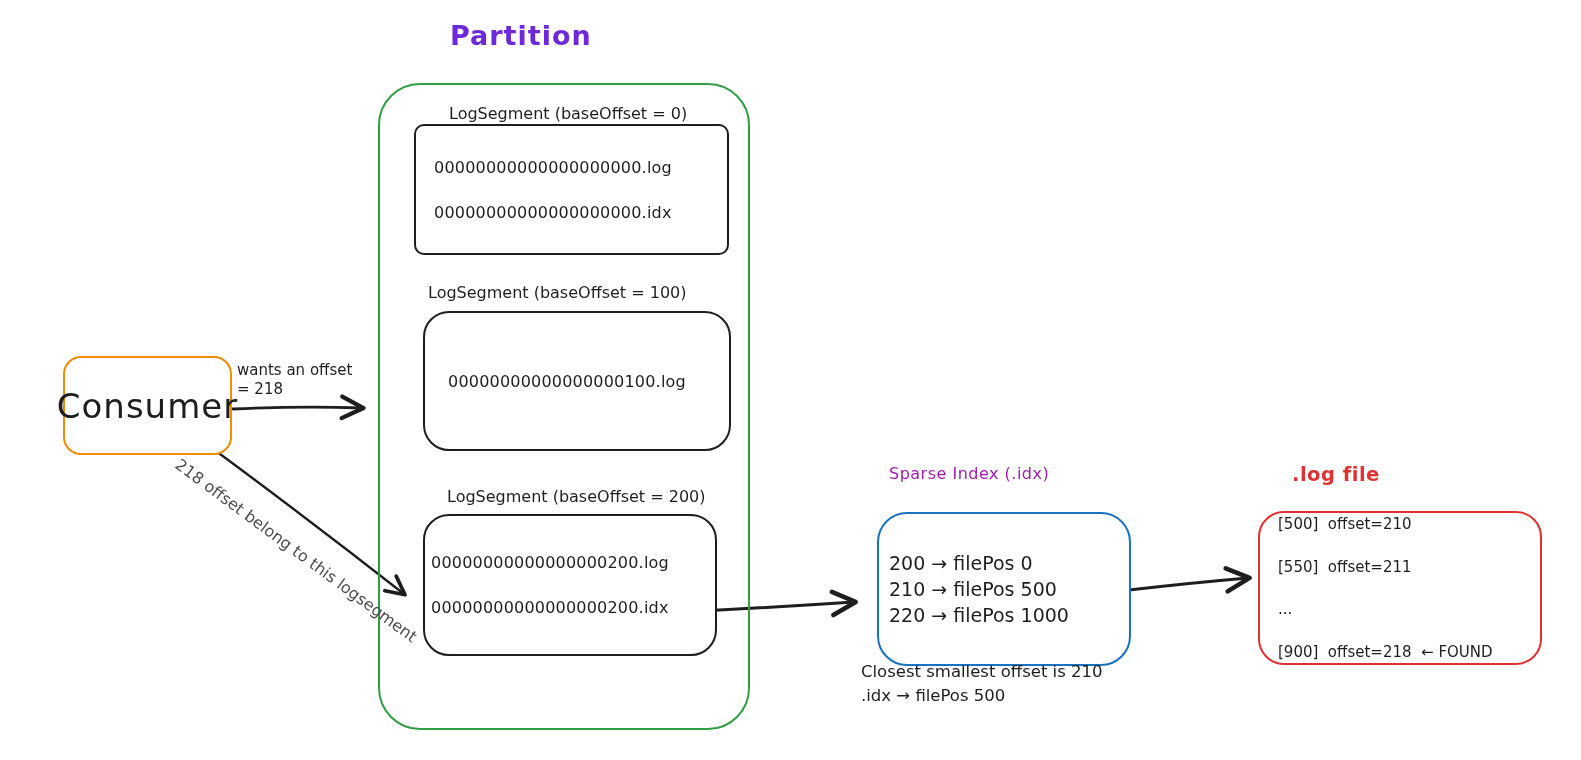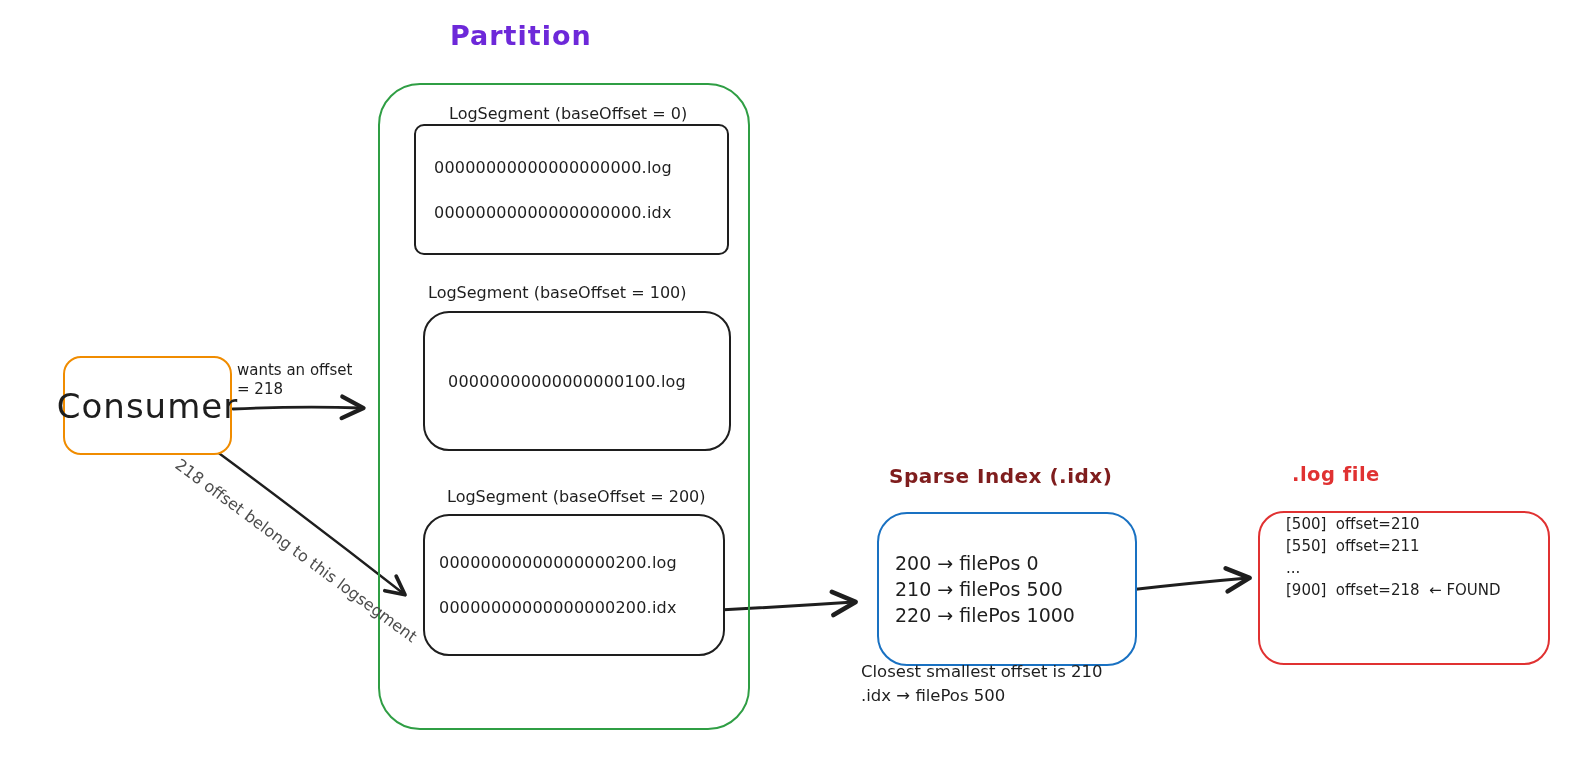--- a/index.html
+++ b/index.html
@@ -21,22 +21,22 @@
 
   
   .partition-title {
     left: 450px; top: 20px;
     font-size: 27px; font-weight: bold;
     color: #6d28d9;
     letter-spacing: 1px;
   }
   .sparse-title {
     left: 889px; top: 464px;
-    font-size: 20px; font-weight: 700;
-    color: #7f1d1d;
+    font-size: 16px; font-weight: 400;
+    color: #a21caf;
     letter-spacing: 0.5px;
   }
   .logfile-title {
     left: 1292px; top: 463px;
     font-size: 19.5px; font-weight: 600;
     color: #e03131;
     letter-spacing: 0.5px;
   }
 
   
@@ -66,21 +66,21 @@
   .seg-file {
     font-size: 16px;
     white-space: pre;
     letter-spacing: 0.2px;
   }
   .seg1-label { left: 405px; top: 104px; margin-left: 44px; }
   .seg1-box   { left: 414px; top: 124px; width: 293px; height: 127px; padding-left: 18px; border-radius: 10px; }
   .seg2-label { left: 428px; top: 283px; }
   .seg2-box   { left: 423px; top: 311px; width: 281px; height: 136px; padding-left: 23px; }
   .seg3-label { left: 447px; top: 487px; }
-  .seg3-box   { left: 423px; top: 514px; width: 284px; height: 138px; padding-left: 14px; }
+  .seg3-box   { left: 423px; top: 514px; width: 284px; height: 138px; padding-left: 6px; }
 
   
   .consumer-box {
     left: 63px; top: 356px;
     width: 165px; height: 95px;
     border: 2.8px solid #f08c00;
     border-radius: 18px;
     background: #ffffff;
     display: flex;
     align-items: center;
@@ -110,41 +110,41 @@
   
   .sparse-box {
     left: 877px; top: 512px;
     width: 240px; height: 150px;
     border: 2.6px solid #1971c2;
     border-radius: 30px;
     background: #ffffff;
     display: flex;
     flex-direction: column;
     justify-content: center;
-    padding-left: 16px;
+    padding-left: 10px;
   }
   .sparse-entry {
     font-size: 19px;
     line-height: 26px;
     white-space: pre;
   }
   .sparse-caption-1 { left: 861px; top: 662px; font-size: 16.5px; white-space: nowrap; }
   .sparse-caption-2 { left: 861px; top: 686px; font-size: 16.5px; white-space: nowrap; }
 
   
   .logfile-box {
     left: 1258px; top: 511px;
     width: 262px; height: 150px;
     border: 2.6px solid #e03131;
     border-radius: 26px;
     background: #ffffff;
     display: flex;
     flex-direction: column;
-    justify-content: flex-start;
-    padding-left: 26px;
+    justify-content: space-between;
+    padding-left: 18px;
   }
   .logfile-entry {
     font-size: 15px;
     line-height: 22px;
     white-space: pre;
   }
 
   svg.arrows {
     position: absolute;
     left: 0; top: 0;

